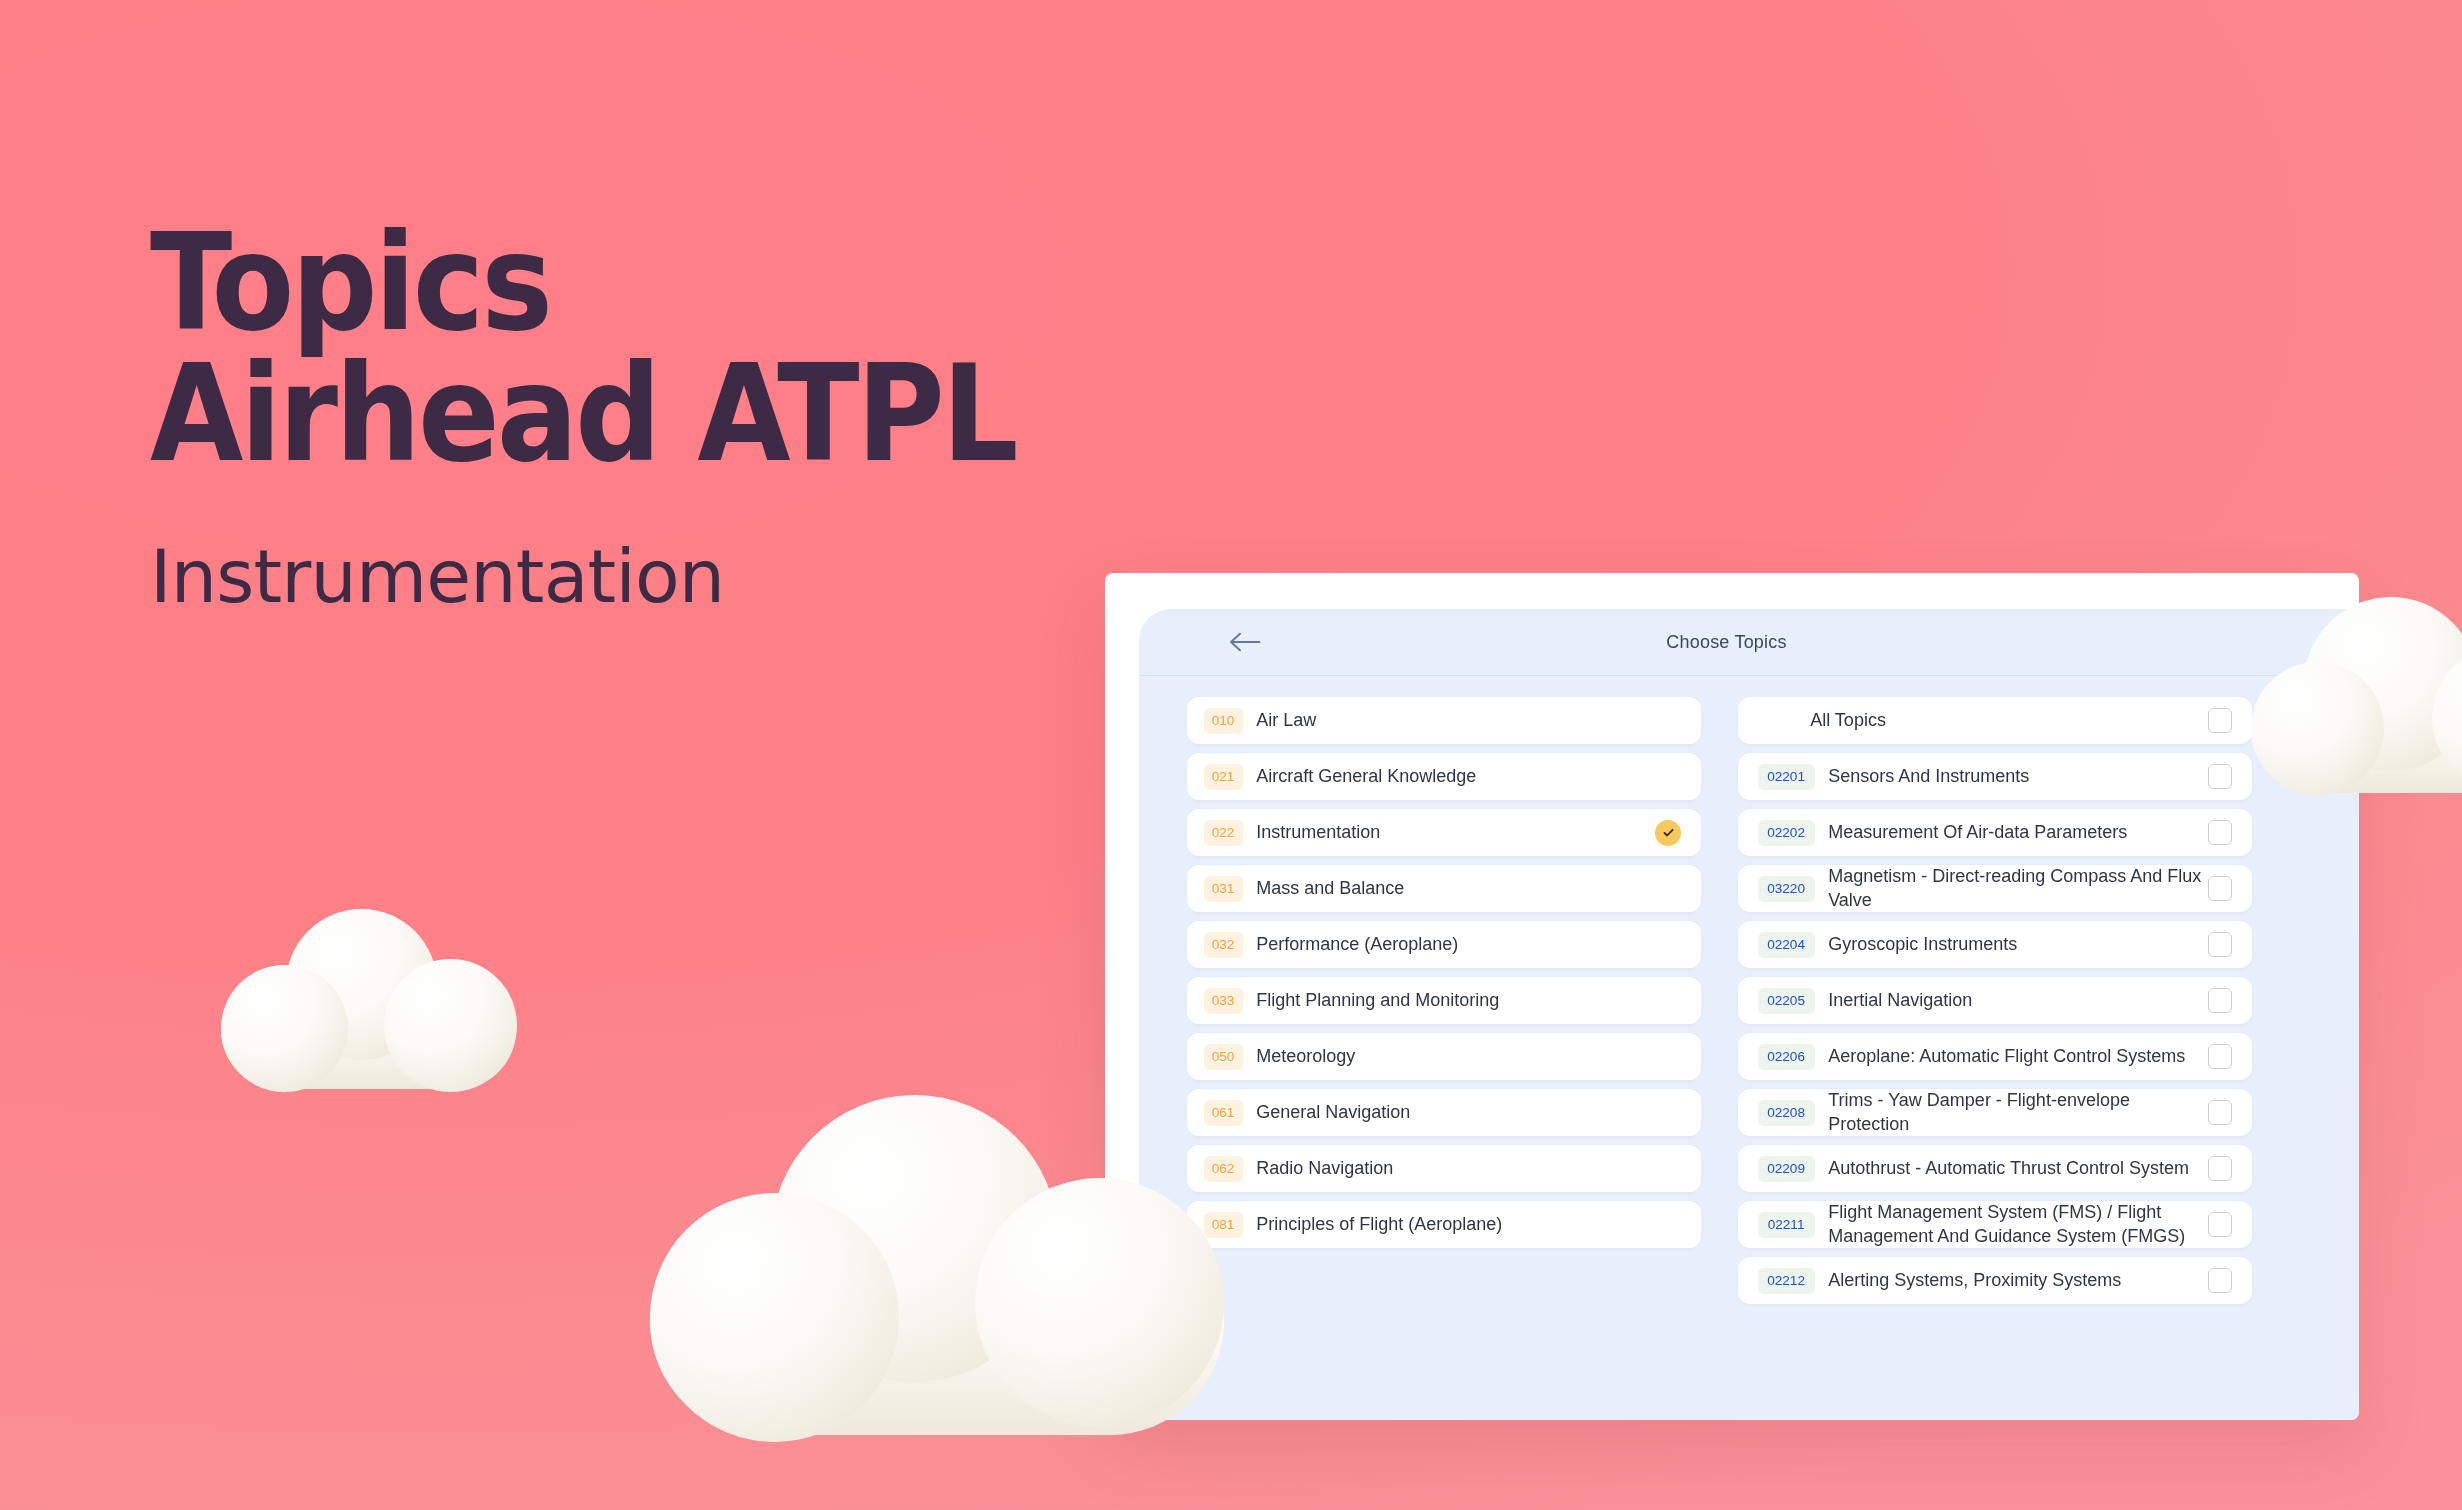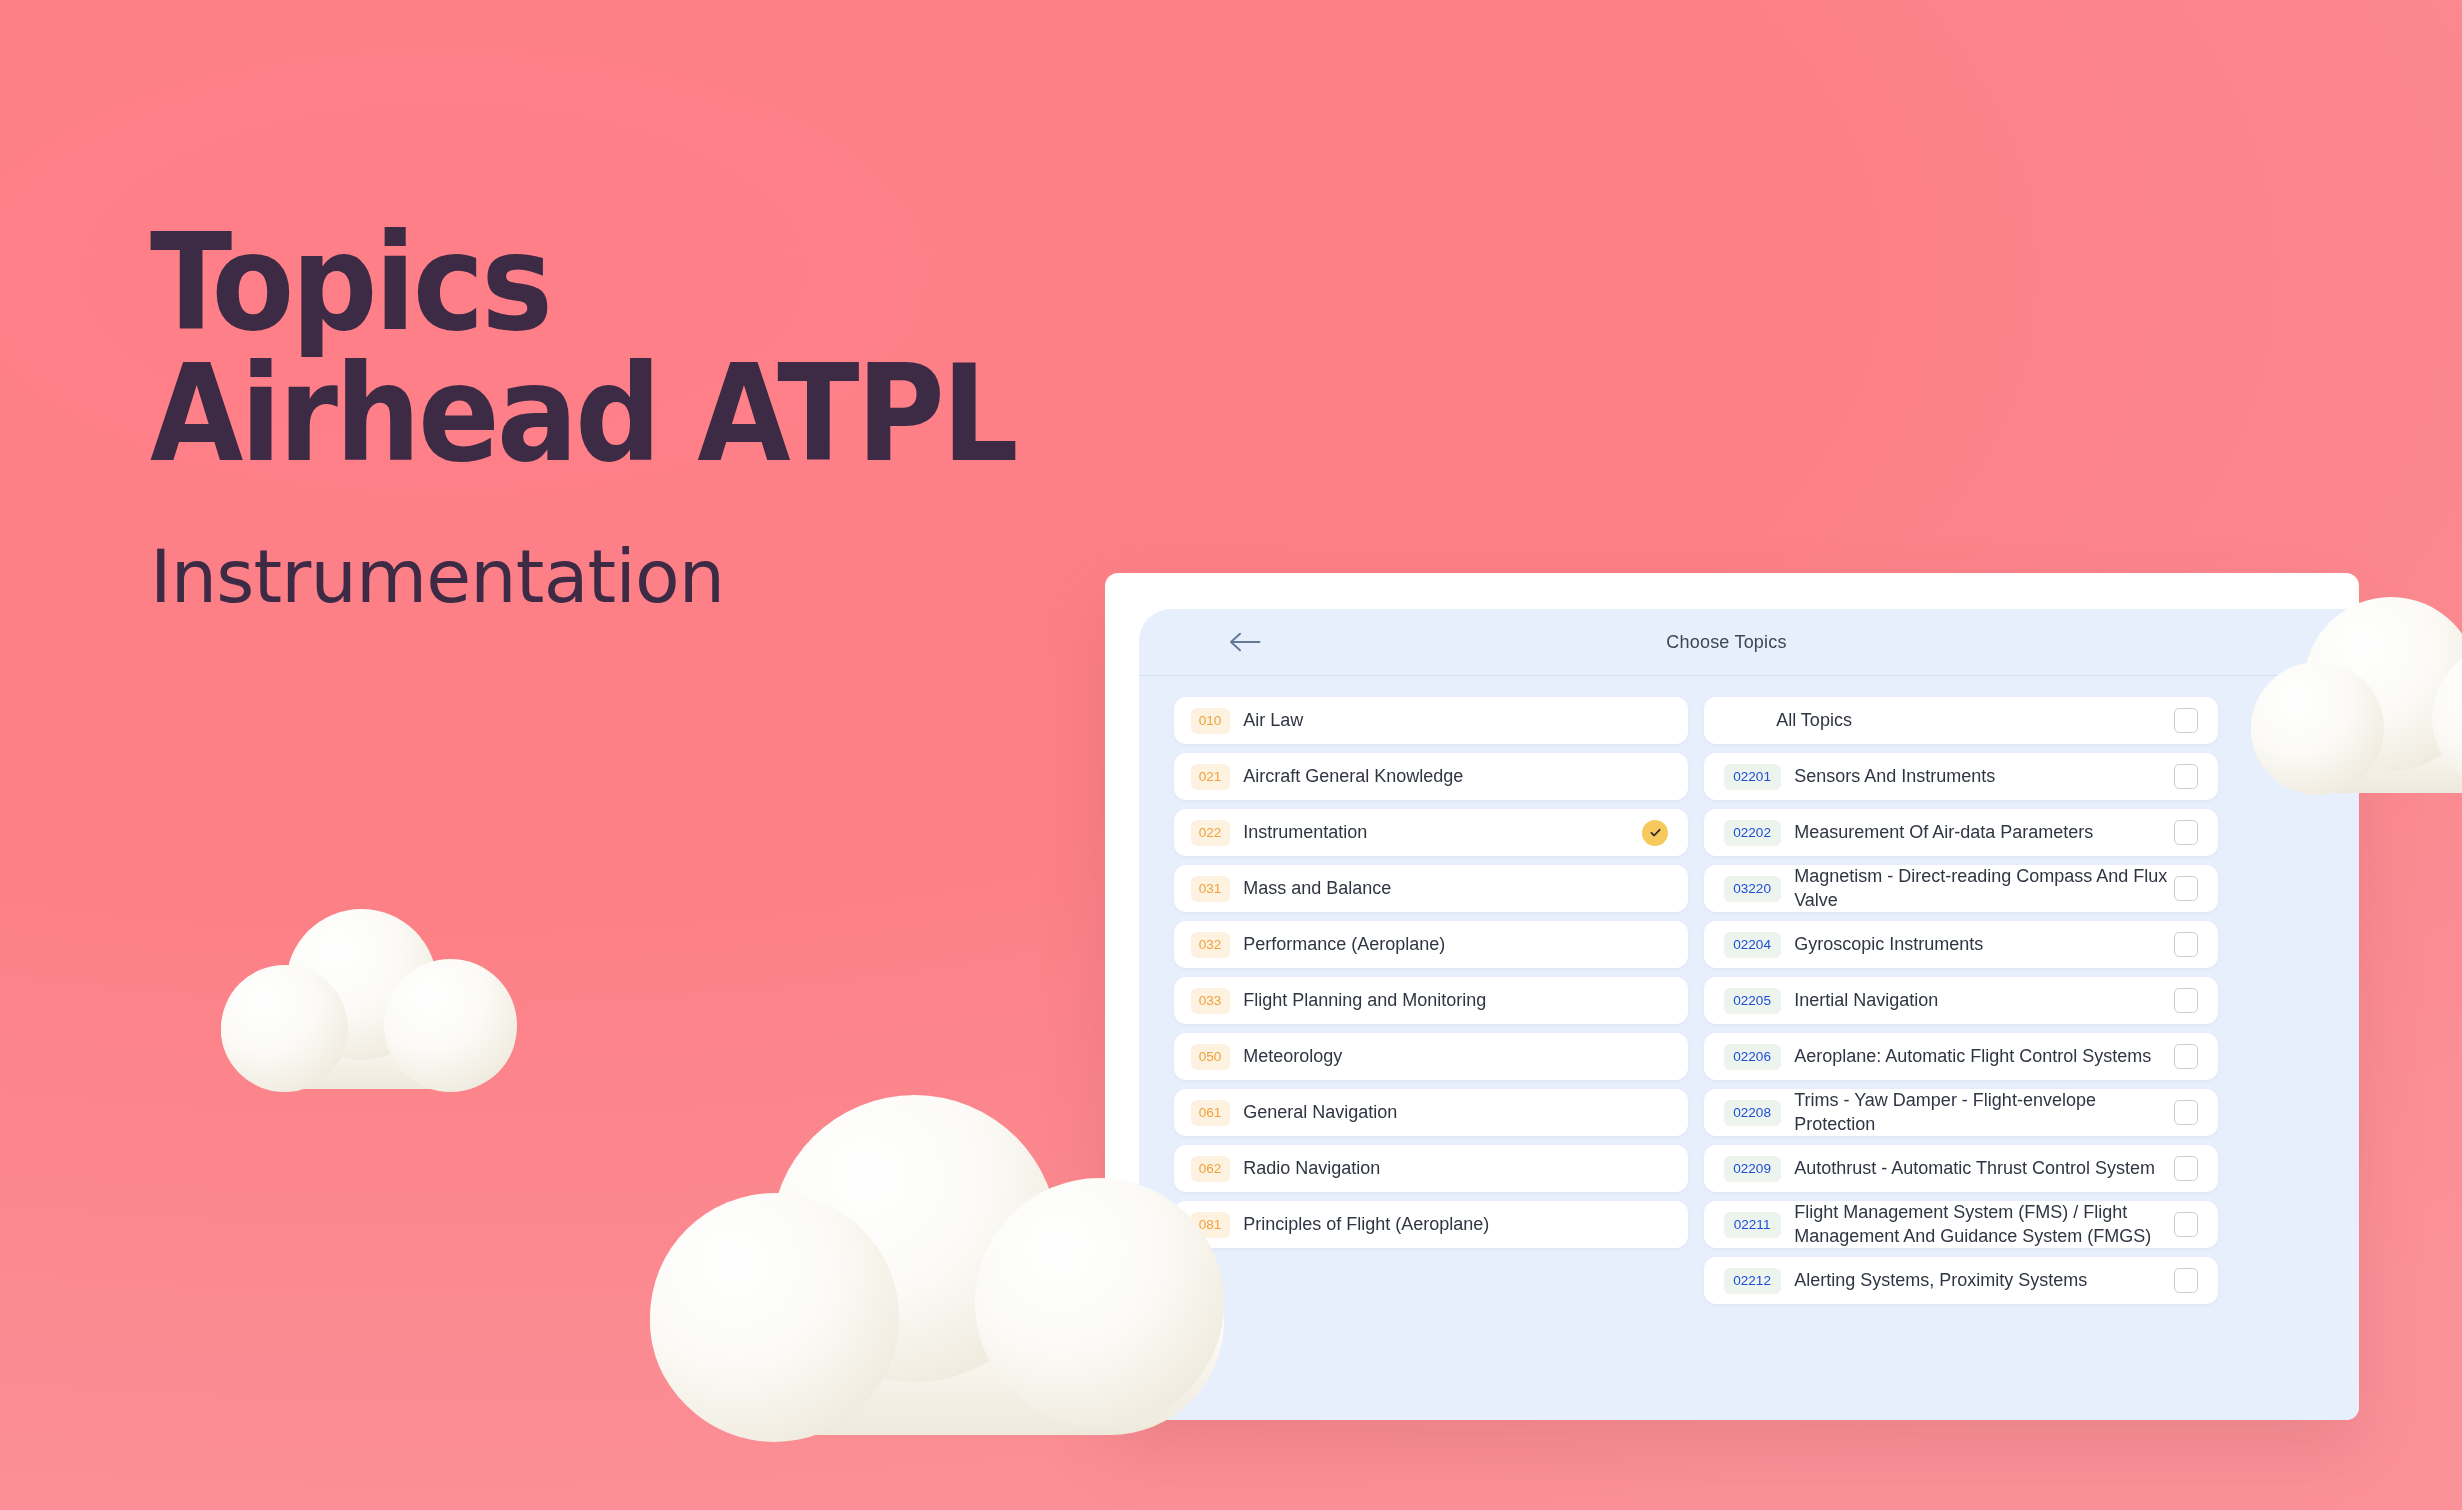--- a/index.html
+++ b/index.html
@@ -59,21 +59,21 @@
   
   #cloud-right{left:2251px;top:597px;width:325px;height:196px;}
   #cloud-right .cloud-base{left:0;top:69px;width:325px;height:127px;}
   #cloud-right .p1{left:53px;top:0px;width:174px;height:174px;}
   #cloud-right .p2{left:0px;top:65px;width:133px;height:133px;}
   #cloud-right .p3{left:181px;top:47px;width:148px;height:148px;}
 
   
   #tablet{
     position:absolute;left:1105px;top:573px;width:1254px;height:847px;
-    background:#FFFFFF;border-radius:13px;
+    background:#FFFFFF;border-radius:8px;
     box-shadow:0 30px 68px rgba(150,60,70,0.16);
     overflow:hidden;
   }
   #screen{
     position:absolute;left:34px;top:36px;right:0;bottom:0;
     background:#E8EFFC;
     border-top-left-radius:32px;
     overflow:hidden;
   }
   
@@ -86,22 +86,22 @@
     position:absolute;left:89px;top:50%;transform:translateY(-50%);
     width:33px;height:22.7px;cursor:pointer;
   }
   #screen-title{
     width:100%;text-align:center;
     font-size:18px;color:#3B4657;letter-spacing:0.2px;
     padding-right:45px;
   }
   
   #columns{
-    display:flex;gap:16px;
-    padding:21px 0 0 35px;
+    display:flex;gap:37px;
+    padding:21px 0 0 48px;
     height:calc(100% - 67px);
     box-sizing:border-box;
   }
   .col{width:514px;flex:none;}
   .card{
     background:#FFFFFF;border-radius:12px;
     margin-bottom:9px;
     min-height:47px;
     display:flex;align-items:center;
     padding:0 19.6px 0 16.6px;

